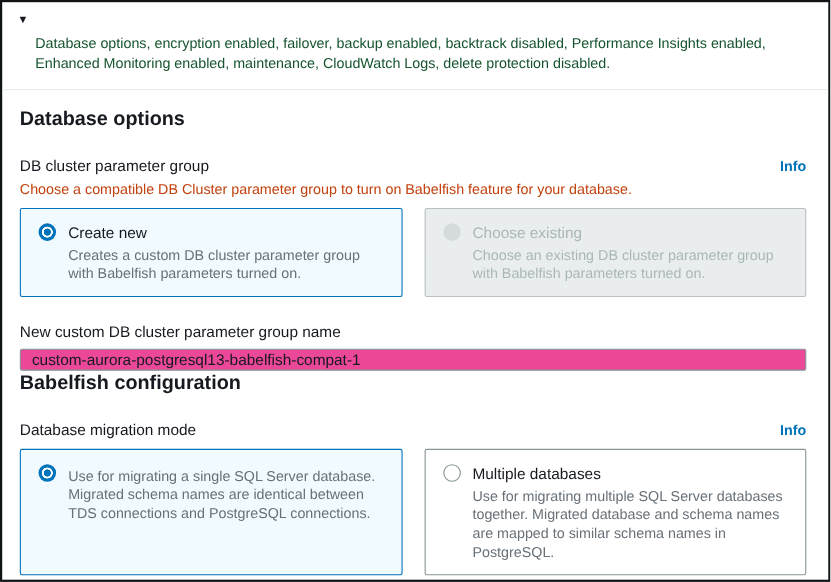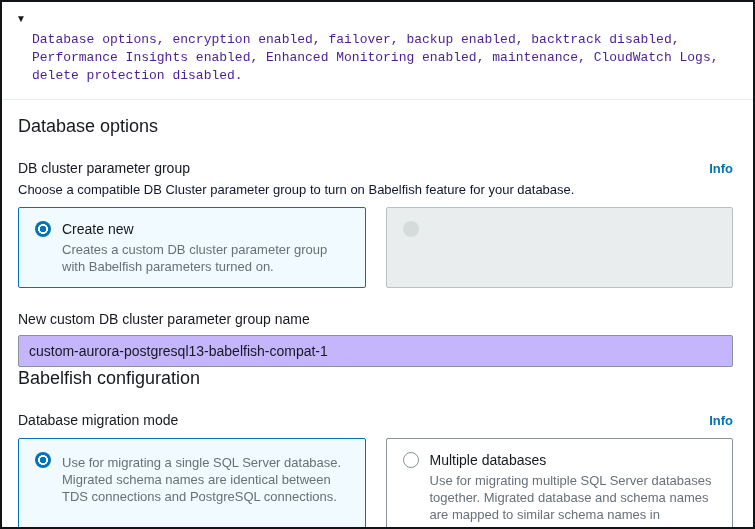--- a/index.html
+++ b/index.html
@@ -34,35 +34,34 @@
   .expander-title {
     font-size: 16px;
     font-weight: 700;
     color: #16191f;
   }
   .expander-summary {
     margin-top: 7px;
     margin-left: 16px;
     font-size: 13px;
     line-height: 18px;
-    color: #4c1d95;
+    color: #14532d;
     max-width: 700px;
-    font-family: Liberation Mono, monospace;
   }
   .divider {
     border: none;
     border-top: 1px solid #eaeded;
   }
   
   .content {
     padding: 0 20px 20px 16px;
   }
   h2.section-title {
     font-size: 18px;
-    font-weight: 400;
+    font-weight: 700;
     color: #16191f;
     line-height: 22px;
   }
   .section-title.first { margin-top: 15px; }
   .section-title.later { }
   .label-row {
     display: flex;
     align-items: baseline;
     margin-top: 22px;
     justify-content: space-between;
@@ -77,21 +76,21 @@
     font-weight: 700;
     color: #0073bb;
     margin-left: 10px;
     text-decoration: none;
     cursor: pointer;
   }
   .field-help {
     margin-top: 4px;
     font-size: 13px;
     line-height: 17px;
-    color: #0f172a;
+    color: #c2410c;
   }
   
   .tile-grid {
     margin-top: 9px;
     display: grid;
     grid-template-columns: 1fr 1fr;
     column-gap: 20px;
   }
   .tile {
     border: 1px solid #879596;
@@ -141,28 +140,28 @@
     line-height: 17px;
     color: #687078;
   }
   .tile.disabled .tile-title,
   .tile.disabled .tile-desc { color: #aab7b8; }
   
   .text-input {
     display: block;
     margin-top: 7px;
     width: 100%;
-    height: 32px;
+    height: 20px;
     border: 1px solid #879596;
     border-radius: 2px;
     padding: 0 10px;
     font-family: "Liberation Sans", sans-serif;
     font-size: 14px;
     color: #16191f;
-    background: #c4b5fd;
+    background: #ec4899;
   }
 </style>
 </head>
 <body>
 
 <div class="frame">
 
   <div class="expander-header">
     <div class="expander-title-row">
       <span class="caret">▼</span>
@@ -185,20 +184,24 @@
     <div class="tile-grid">
       <div class="tile selected">
         <span class="radio checked"></span>
         <div>
           <div class="tile-title">Create new</div>
           <div class="tile-desc">Creates a custom DB cluster parameter group with Babelfish parameters turned on.</div>
         </div>
       </div>
       <div class="tile disabled">
         <span class="radio disabled"></span>
+        <div>
+          <div class="tile-title">Choose existing</div>
+          <div class="tile-desc">Choose an existing DB cluster parameter group with Babelfish parameters turned on.</div>
+        </div>
       </div>
     </div>
 
     <div class="label-row">
       <span class="field-label">New custom DB cluster parameter group name</span>
     </div>
     <input class="text-input" type="text" value="custom-aurora-postgresql13-babelfish-compat-1" style="">
 
     <h2 class="section-title later">Babelfish configuration</h2>
 

